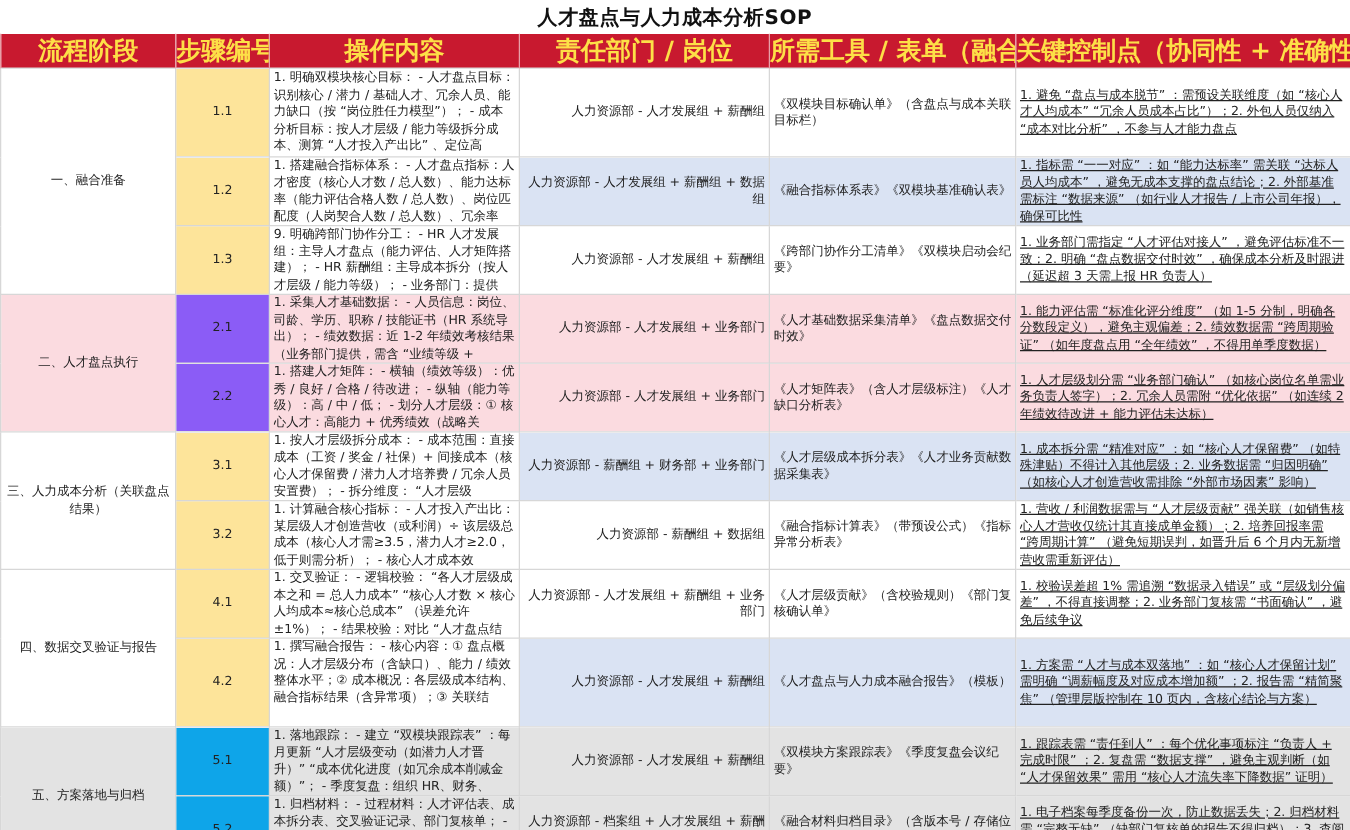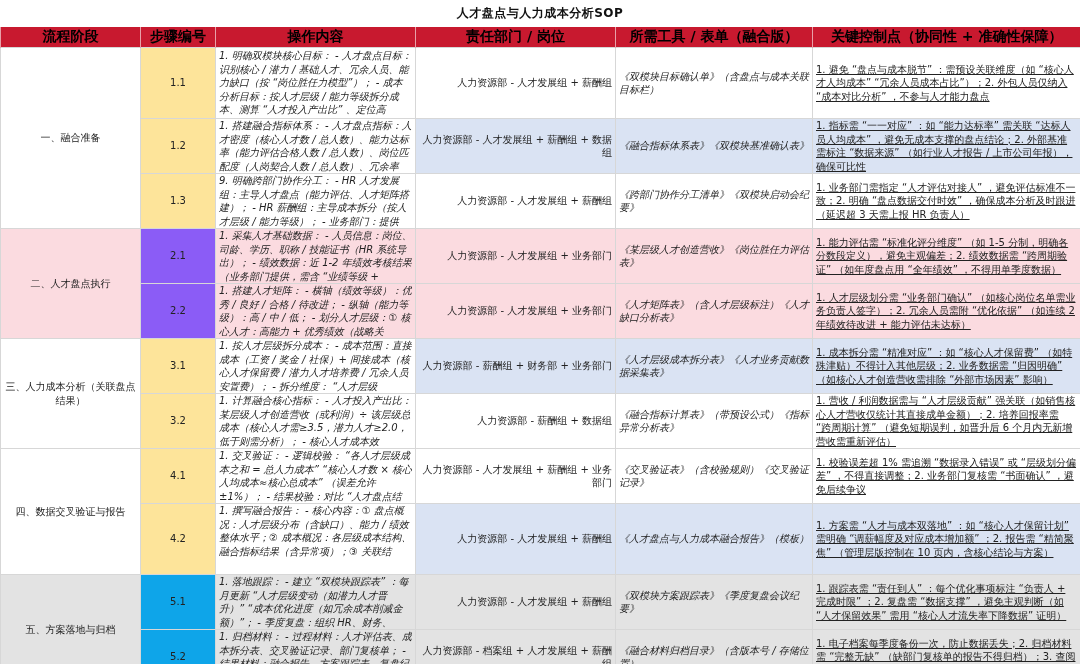--- a/index.html
+++ b/index.html
@@ -1,26 +1,26 @@
 <!DOCTYPE html>
 <html><head>
 <meta charset="utf-8">
 <style>
   html, body { margin:0; padding:0; background:#ffffff; }
   body { width:1080px; height:664px; overflow:hidden; font-family:"DejaVu Sans", "Liberation Sans", sans-serif; position:relative; }
-  .title { position:absolute; left:0; top:0; width:1080px; height:42px; text-align:center; font-size:12px; font-weight:bold; line-height:27px; color:#111; letter-spacing:0.5px; }
+  .title { position:absolute; left:0; top:0; width:1080px; height:42px; text-align:center; font-size:16px; font-weight:bold; line-height:27px; color:#111; letter-spacing:0.5px; }
   table.sop { position:absolute; left:0; top:27px; border-collapse:collapse; table-layout:fixed; width:1080px; }
-  table.sop th { background:#c8192f; color:#000000; font-size:14px; font-weight:bold; height:20px; padding:0; border-left:1px solid #e8a0a8; text-align:center; white-space:nowrap; overflow:hidden; }
+  table.sop th { background:#c8192f; color:#fde047; font-size:20px; font-weight:bold; height:20px; padding:0; border-left:1px solid #e8a0a8; text-align:center; white-space:nowrap; overflow:hidden; }
   table.sop td { font-size:10px; line-height:13.5px; color:#222; border:1px solid #d7d7d7; padding:0 3px; vertical-align:middle; overflow:hidden; }
   td.stage { text-align:center; font-size:10.5px; }
   td.step { text-align:center; background:#fde49a; font-size:10.5px; }
   td.op { text-align:left; }
-  td.op .clip { display:block; overflow:hidden;font-style:italic; }
+  td.op .clip { display:block; overflow:hidden; }
   td.dept { text-align:right; }
-  td.tool { text-align:left;font-style:italic; }
+  td.tool { text-align:left; }
   td.ctrl { text-align:left;text-decoration:underline; }
   tr.bg-white td.stage, tr.bg-white td.op, tr.bg-white td.dept, tr.bg-white td.tool, tr.bg-white td.ctrl { background:#ffffff; }
   tr.bg-blue td.op, tr.bg-blue td.dept, tr.bg-blue td.tool, tr.bg-blue td.ctrl { background:#dae3f3; }
   tr.bg-pink td, tr.bg-pink td.stage { background:#fbdbe0; }
   tr.bg-pink td.step { background:#8b5cf6; }
   tr.bg-gray td, tr.bg-gray td.stage { background:#e3e3e3; }
   tr.bg-gray td.step { background:#0ea5e9; }
   td.op.white { background:#ffffff !important;margin-left:22px; }
   td.stage.white { background:#ffffff !important;margin-top:32px; }
 </style>
@@ -79,21 +79,21 @@
       <td class="ctrl">1. 业务部门需指定 “人才评估对接人” ，避免评估标准不一致；2. 明确 “盘点数据交付时效” ，确保成本分析及时跟进（延迟超 3 天需上报 HR 负责人）</td>
     </tr>
 
     <tr class="bg-pink" style="height:55px">
       <td class="stage" rowspan="2">二、人才盘点执行</td>
       <td class="step">2.1</td>
       <td class="op">
           <span class="clip" style="height:54px">1. 采集人才基础数据： - 人员信息：岗位、司龄、学历、职称 / 技能证书（HR 系统导出）； - 绩效数据：近 1-2 年绩效考核结果（业务部门提供，需含 “业绩等级 +</span>
         </td>
       <td class="dept">人力资源部 - 人才发展组 + 业务部门</td>
-      <td class="tool">《某层级人才创造营收》《岗位胜任力评估表》</td>
+      <td class="tool">《人才基础数据采集清单》《盘点数据交付时效》</td>
       <td class="ctrl">1. 能力评估需 “标准化评分维度” （如 1-5 分制，明确各分数段定义），避免主观偏差；2. 绩效数据需 “跨周期验证” （如年度盘点用 “全年绩效” ，不得用单季度数据）</td>
     </tr>
     <tr class="bg-pink" style="height:55px">
       <td class="step">2.2</td>
       <td class="op">
           <span class="clip" style="height:54px">1. 搭建人才矩阵： - 横轴（绩效等级）：优秀 / 良好 / 合格 / 待改进； - 纵轴（能力等级）：高 / 中 / 低； - 划分人才层级：① 核心人才：高能力 + 优秀绩效（战略关</span>
         </td>
       <td class="dept">人力资源部 - 人才发展组 + 业务部门</td>
       <td class="tool">《人才矩阵表》（含人才层级标注）《人才缺口分析表》</td>
       <td class="ctrl">1. 人才层级划分需 “业务部门确认” （如核心岗位名单需业务负责人签字）；2. 冗余人员需附 “优化依据” （如连续 2 年绩效待改进 + 能力评估未达标）</td>
@@ -119,21 +119,21 @@
       <td class="ctrl">1. 营收 / 利润数据需与 “人才层级贡献” 强关联（如销售核心人才营收仅统计其直接成单金额）；2. 培养回报率需 “跨周期计算” （避免短期误判，如晋升后 6 个月内无新增营收需重新评估）</td>
     </tr>
 
     <tr class="bg-white" style="height:53px">
       <td class="stage white" rowspan="2">四、数据交叉验证与报告</td>
       <td class="step">4.1</td>
       <td class="op">
           <span class="clip" style="height:54px">1. 交叉验证： - 逻辑校验： “各人才层级成本之和 = 总人力成本” “核心人才数 × 核心人均成本≈核心总成本” （误差允许±1%）； - 结果校验：对比 “人才盘点结</span>
         </td>
       <td class="dept">人力资源部 - 人才发展组 + 薪酬组 + 业务部门</td>
-      <td class="tool">《交叉验证表》（含校验规则）《交叉验证记录》</td>
+      <td class="tool">《人才层级贡献》（含校验规则）《部门复核确认单》</td>
       <td class="ctrl">1. 校验误差超 1% 需追溯 “数据录入错误” 或 “层级划分偏差” ，不得直接调整；2. 业务部门复核需 “书面确认” ，避免后续争议</td>
     </tr>
     <tr class="bg-blue" style="height:57px">
       <td class="step">4.2</td>
       <td class="op white">
           <span class="clip" style="height:70px">1. 撰写融合报告： - 核心内容：① 盘点概况：人才层级分布（含缺口）、能力 / 绩效整体水平；② 成本概况：各层级成本结构、融合指标结果（含异常项）；③ 关联结</span>
         </td>
       <td class="dept">人力资源部 - 人才发展组 + 薪酬组</td>
       <td class="tool">《人才盘点与人力成本融合报告》（模板）</td>
       <td class="ctrl">1. 方案需 “人才与成本双落地” ：如 “核心人才保留计划” 需明确 “调薪幅度及对应成本增加额” ；2. 报告需 “精简聚焦” （管理层版控制在 10 页内，含核心结论与方案）</td>

